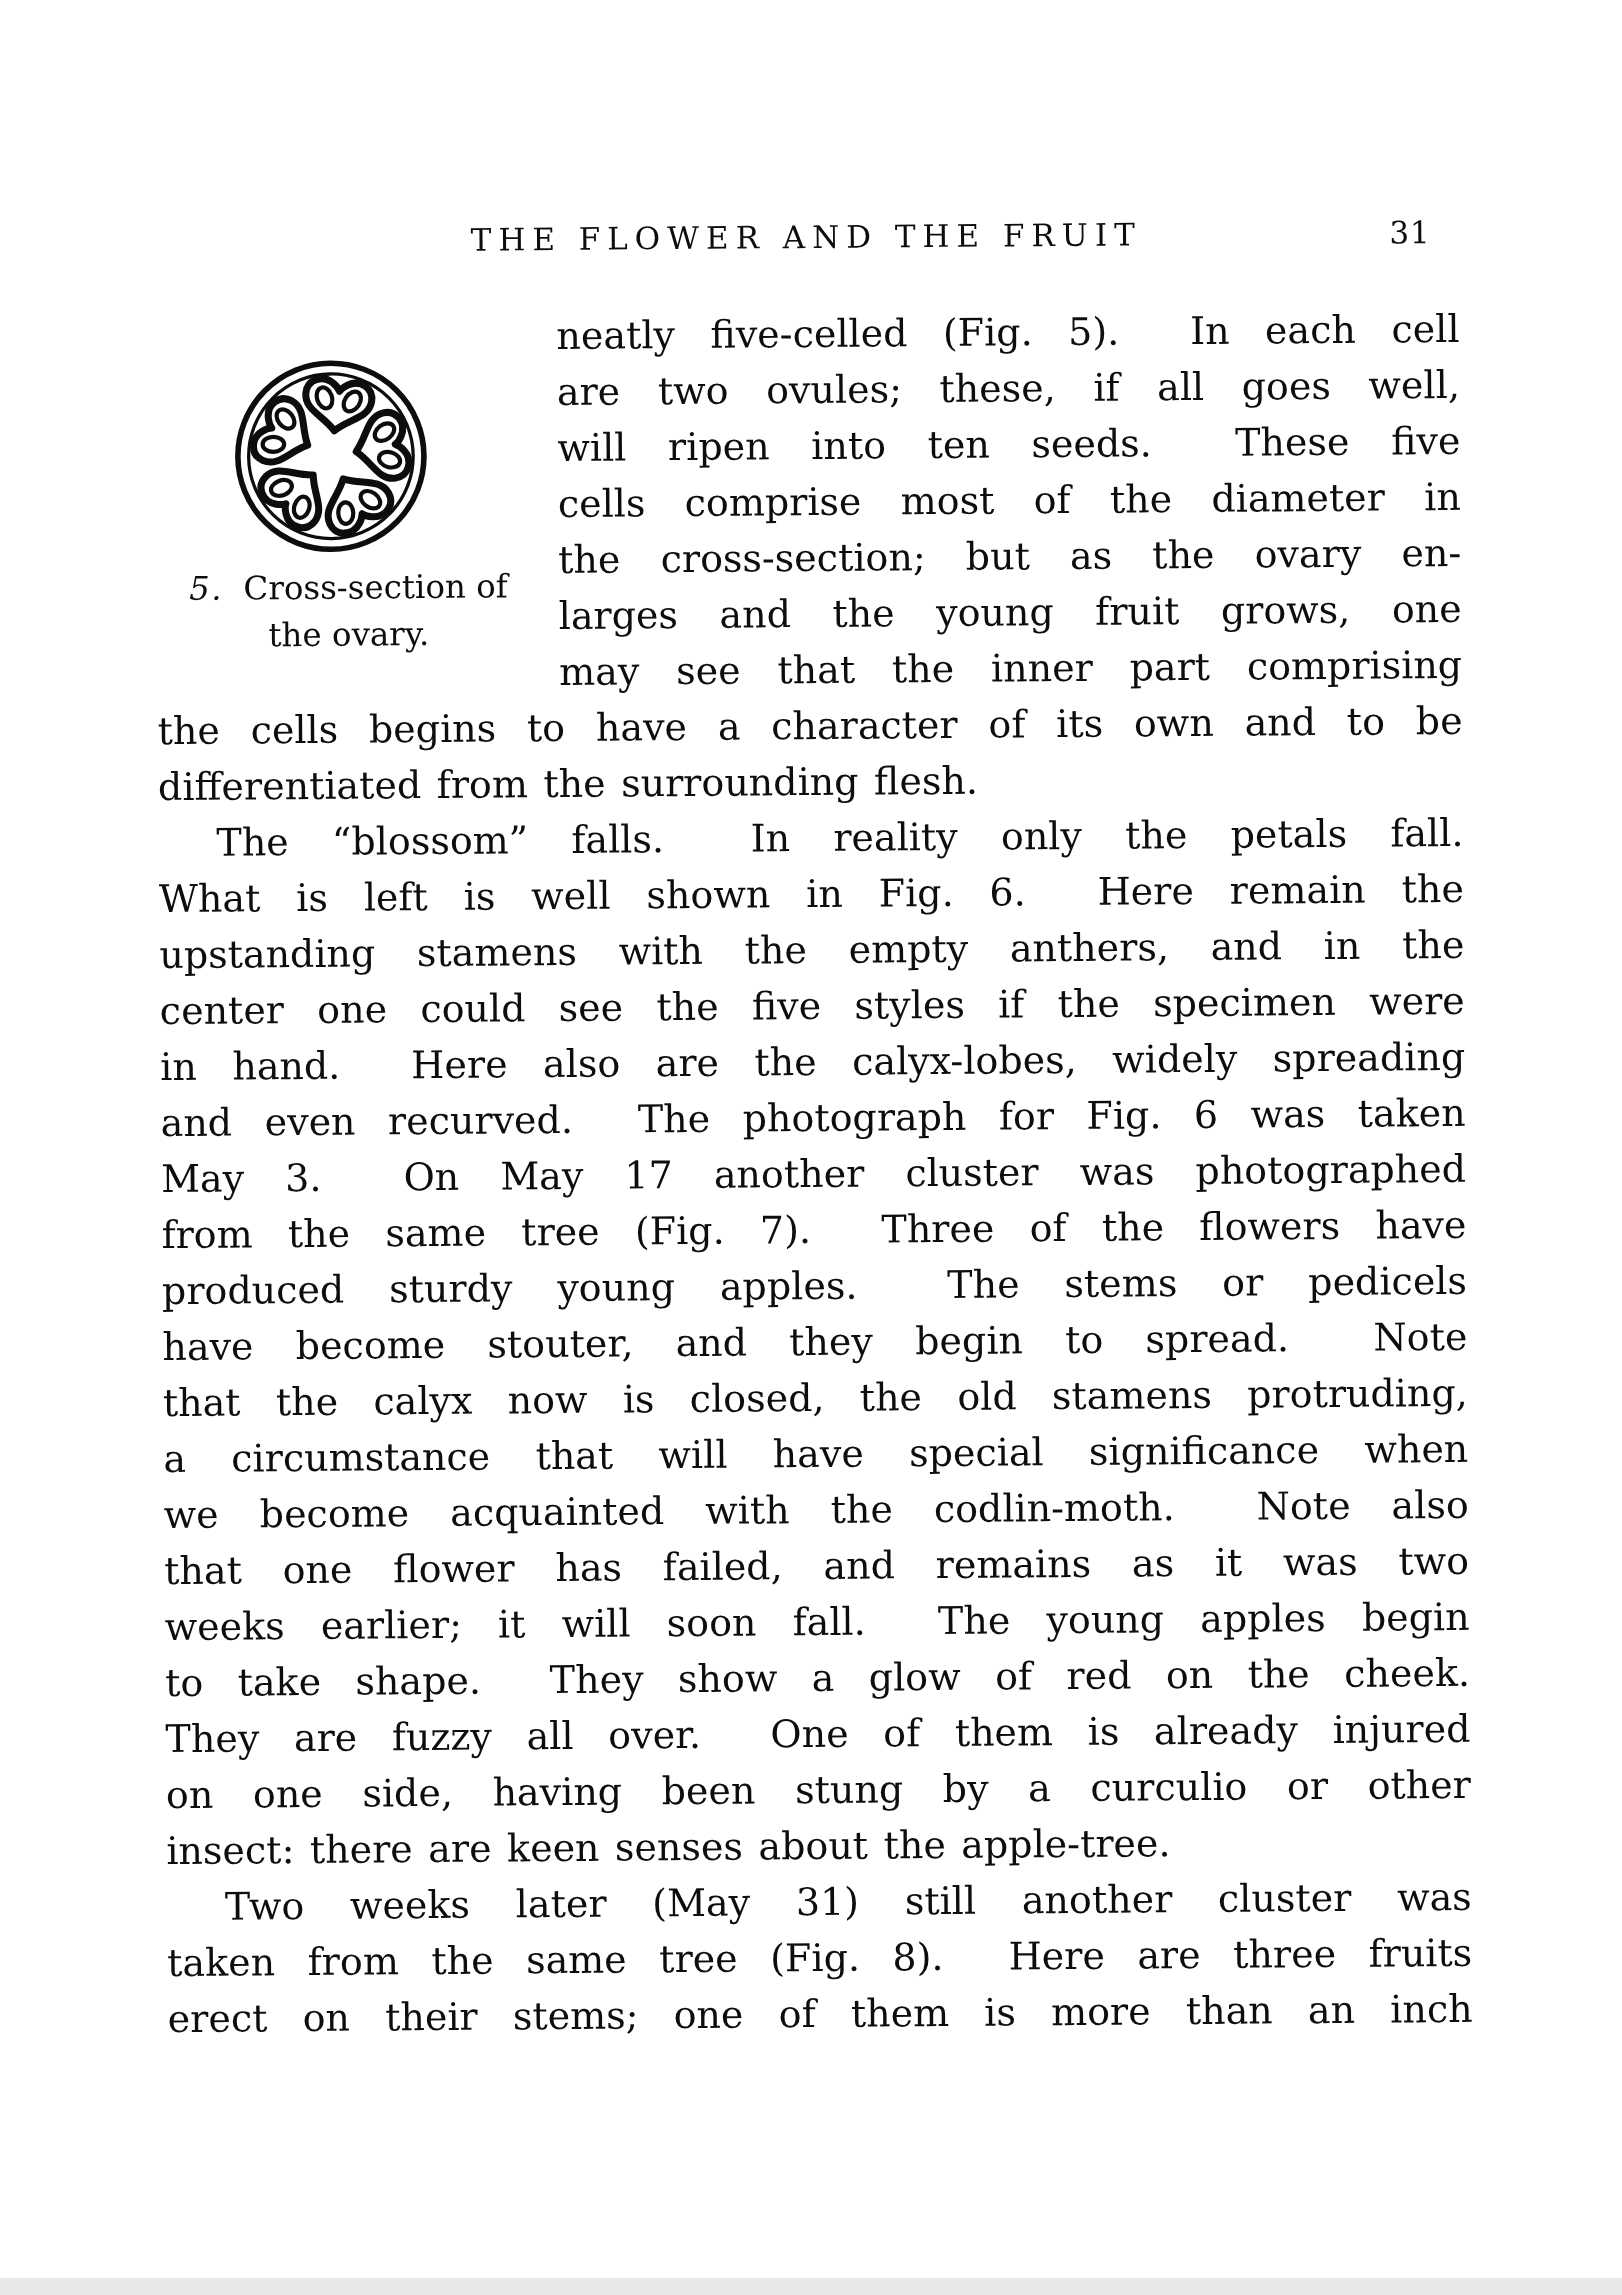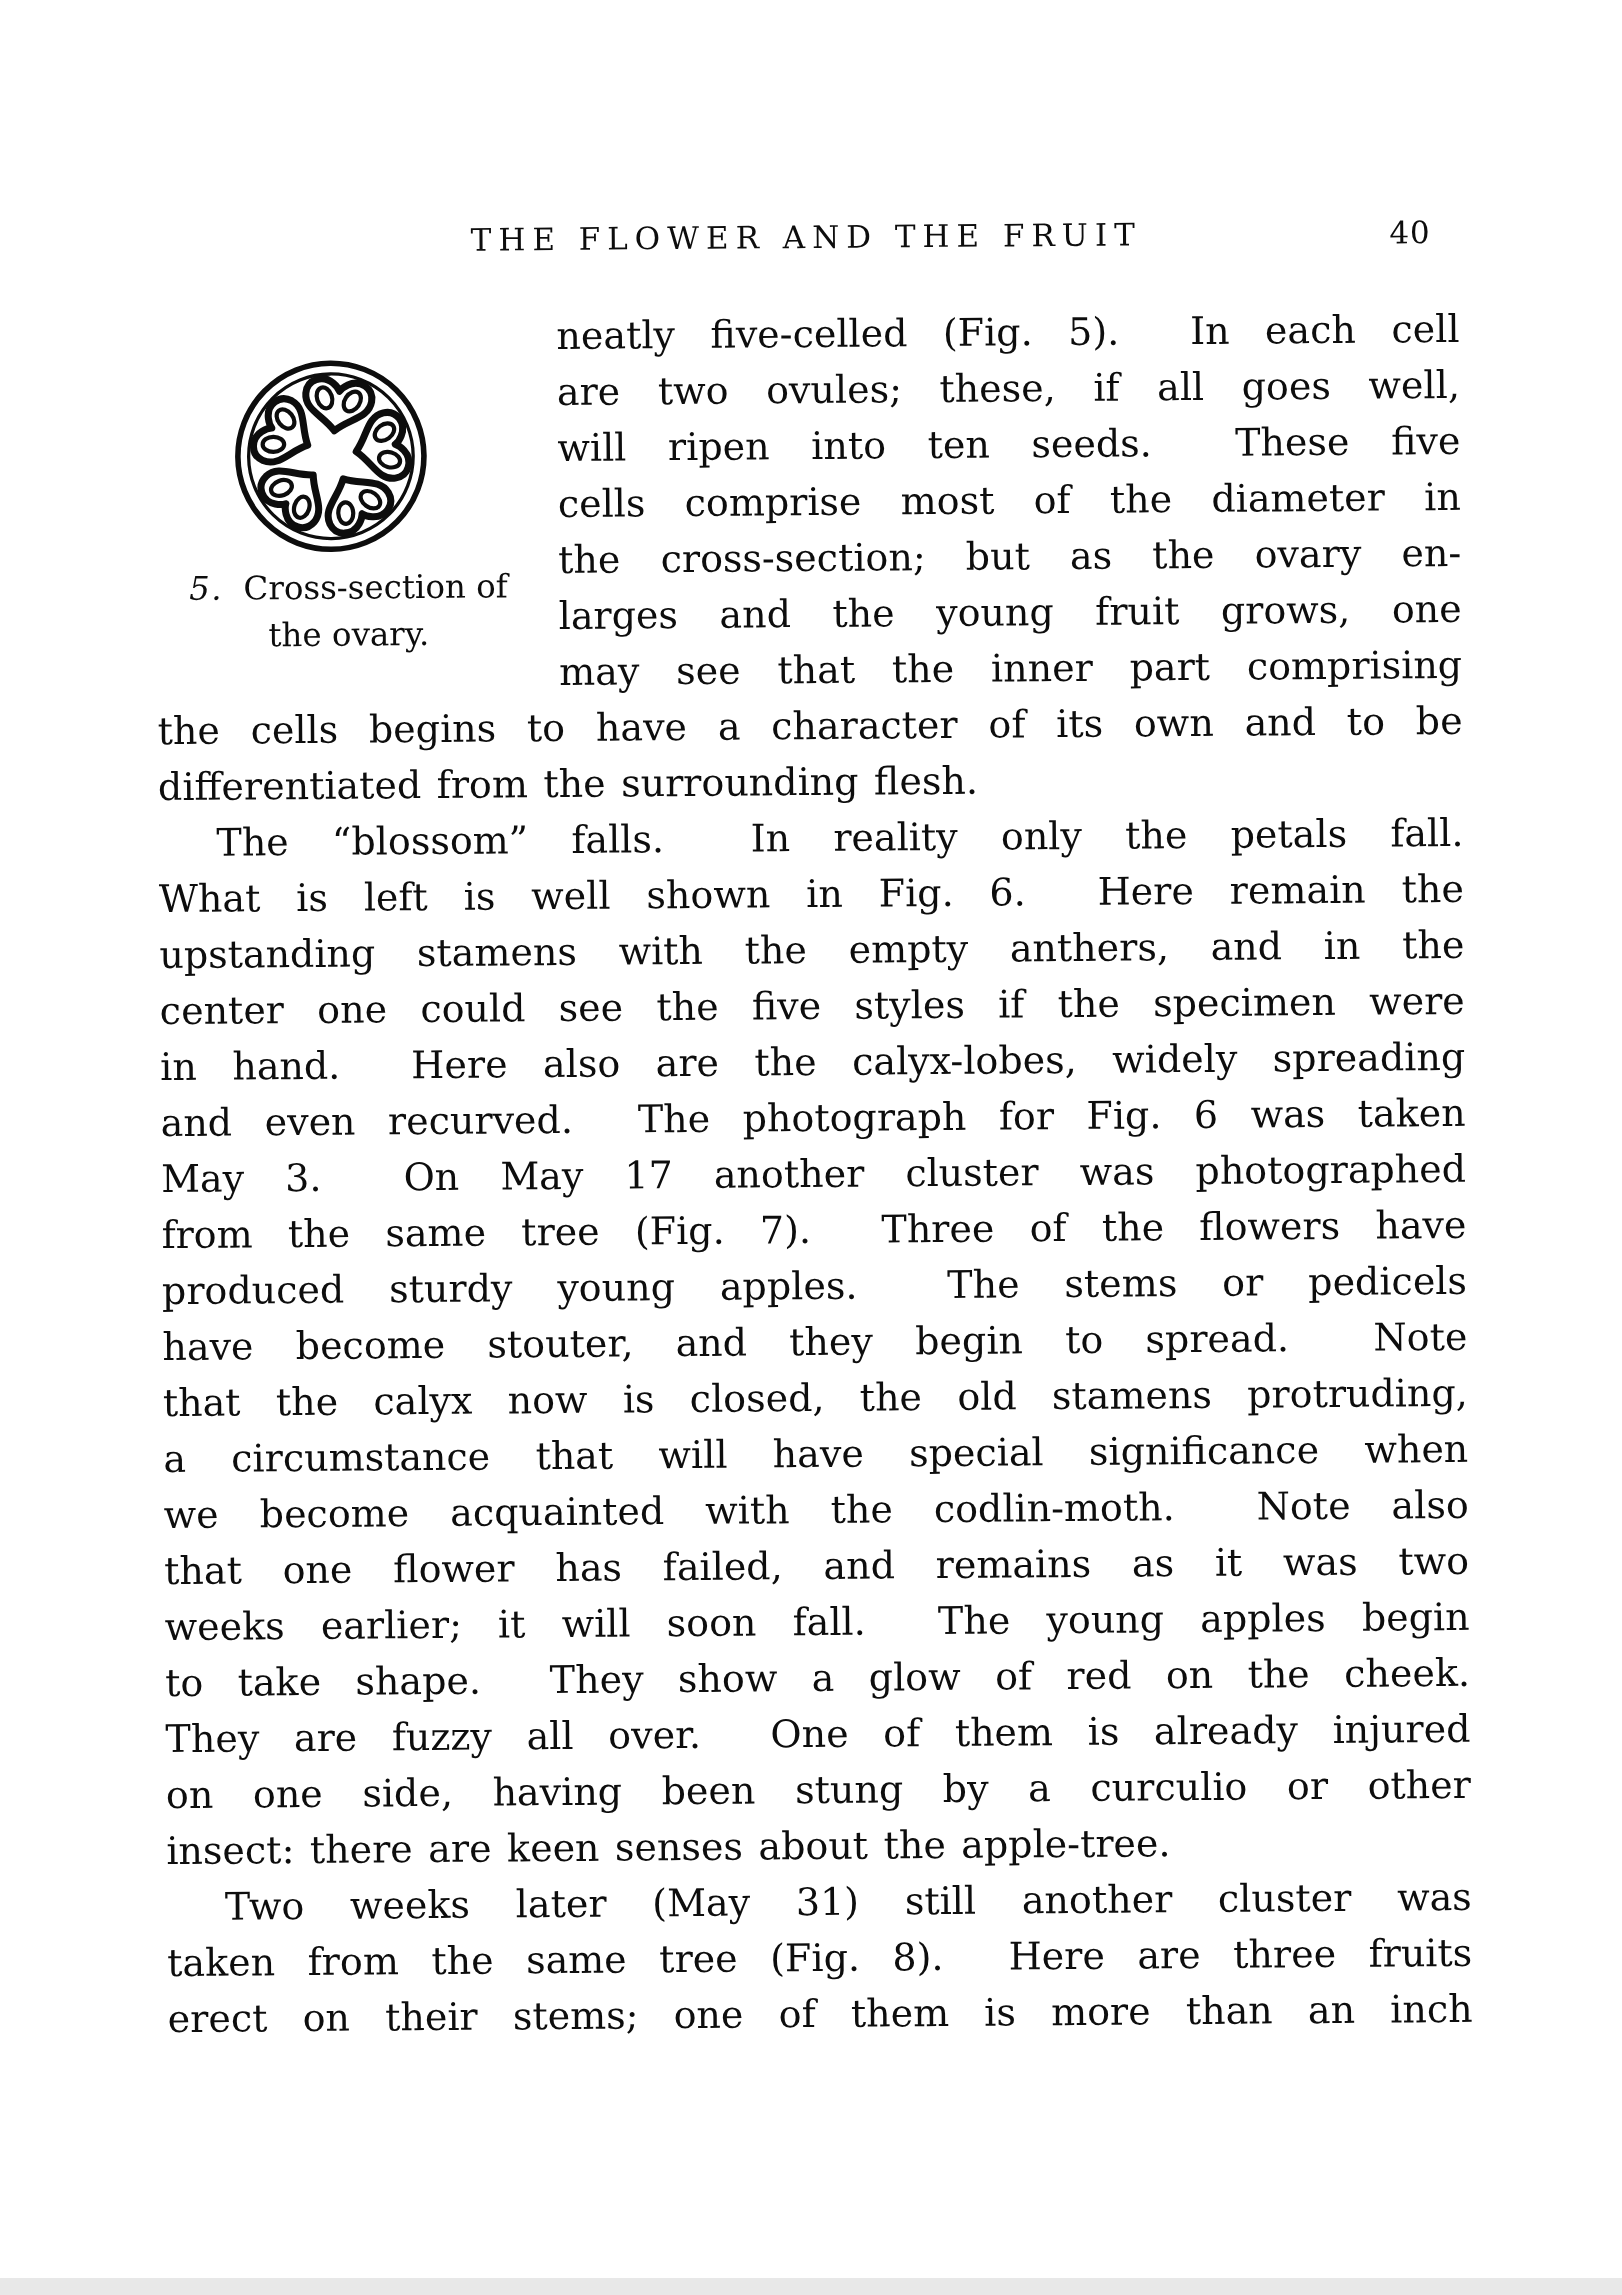--- a/index.html
+++ b/index.html
@@ -47,21 +47,21 @@
 </style>
 </head>
 <body>
 
 <div class="page">
   <div class="sheet">
     <div class="content">
 
       <div class="header">
         <span class="running-title">THE FLOWER AND THE FRUIT</span>
-        <span class="page-number">40</span>
+        <span class="page-number">31</span>
       </div>
 
       <div class="body">
 
         <div class="figure">
           <svg class="fig-art" viewBox="0 0 430 430" xmlns="http://www.w3.org/2000/svg">
             <defs>
               <g id="carpel">
                 <path d="M215 160 C186 130 146 124 144 88 C143 58 175 44 199 59 C207 64 213 71 215 75 C217 71 223 64 231 59 C255 44 287 58 286 88 C284 124 244 130 215 160 Z" fill="#ffffff" stroke="#0d0d0d" stroke-width="15" stroke-linejoin="round"></path>
                 <ellipse cx="185" cy="93" rx="16" ry="23" transform="rotate(-26 185 93)" fill="#ffffff" stroke="#0d0d0d" stroke-width="9"></ellipse>

